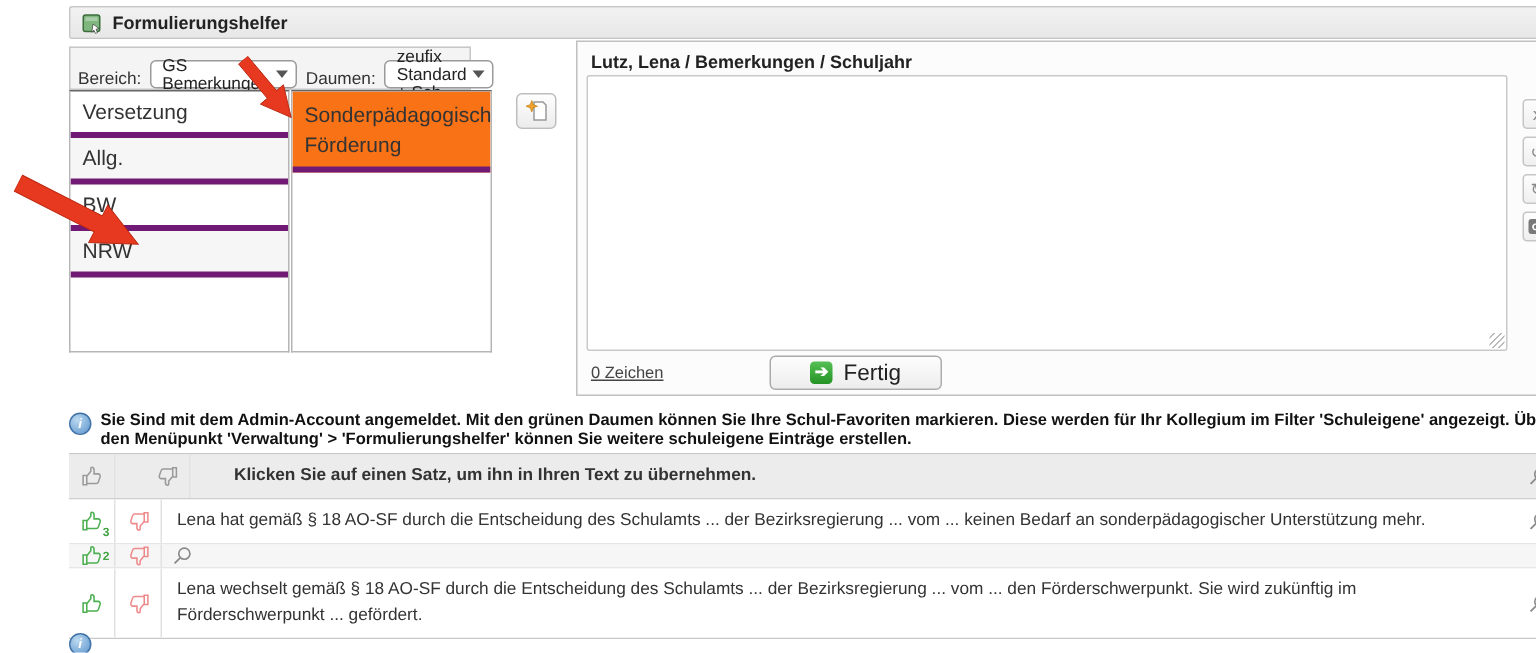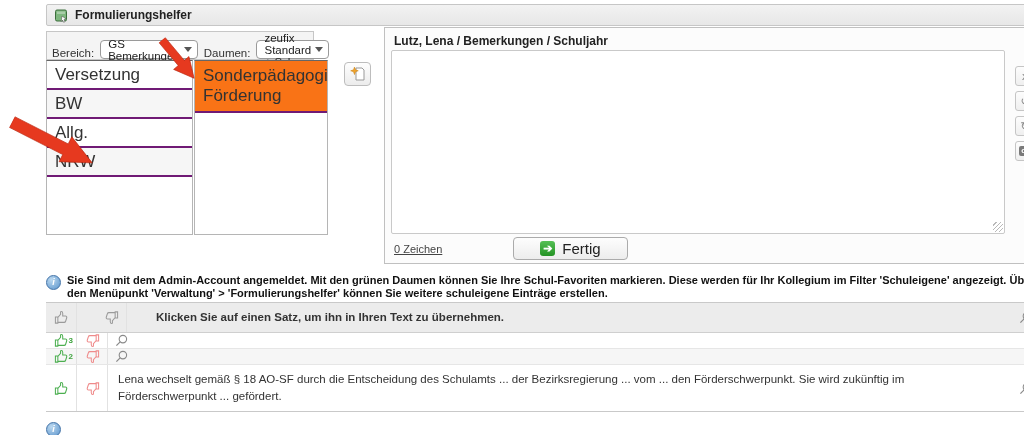--- a/index.html
+++ b/index.html
@@ -15,21 +15,21 @@
   .tb-label{font-size:11.5px;color:#333;}
   .fake-select{height:19px;background:#fff;border:1px solid #9a9a9a;border-radius:4px;display:flex;align-items:center;justify-content:space-between;padding:0 5px 0 7px;font-size:11.5px;color:#222;box-sizing:border-box;cursor:default;}
   .fake-select .chev{width:0;height:0;border-left:4px solid transparent;border-right:4px solid transparent;border-top:5px solid #555;margin-left:4px;flex:none;}
   .sel-bereich{width:118px;}
   .sel-filter{width:128px;}
 
   
   .list{position:absolute;top:60px;background:#fff;border:1px solid #b5b5b5;border-top:1px solid #666;box-sizing:border-box;overflow:hidden;}
   .list-1{left:30px;width:147px;height:175px;}
   .list-2{left:178px;width:134px;height:175px;}
-  .list .item{padding:5px 8px;font-size:17px;line-height:17px;border-bottom:2px solid #701a75;cursor:pointer;}
+  .list .item{padding:5px 8px;font-size:14px;line-height:17px;border-bottom:4px solid #701a75;cursor:pointer;}
   .list-1 .item:nth-child(even of .item){background:#f6f6f6;}
   .list .item.selected{background:#f97316;}
   .list-2 .item{line-height:20px;}
 
   .new-entry-btn{position:absolute;left:328px;top:62px;width:27px;height:24px;border:1px solid #bdbdbd;border-radius:4px;background:linear-gradient(#fefefe,#ececec);display:flex;align-items:center;justify-content:center;cursor:pointer;padding:0;}
 
   
   .right-panel{position:absolute;left:368px;top:27px;width:744px;height:237px;border:1px solid #c0c0c0;background:#fcfcfc;box-sizing:border-box;}
   .right-panel .panel-title{position:absolute;left:9px;top:6px;font-size:12px;font-weight:bold;color:#222;}
   .note-textarea{position:absolute;left:6px;top:22px;width:614px;height:184px;border:1px solid #c9c9c9;border-radius:2px;background:#fff;resize:none;box-sizing:border-box;font-family:"Liberation Sans",sans-serif;font-size:12px;padding:4px;outline:none;}
@@ -94,25 +94,25 @@
     </div>
   </div>
 
   <div class="list list-1">
 
       <div class="item">
         <span>Versetzung</span>
       </div>
 
       <div class="item">
+        <span>Allg.</span>
+      </div>
+
+      <div class="item">
         <span>BW</span>
-      </div>
-
-      <div class="item">
-        <span>Allg.</span>
       </div>
 
       <div class="item selected">
         <span>NRW</span>
       </div>
     </div>
 
   <div class="list list-2">
 
       <div class="item selected">
@@ -186,20 +186,21 @@
             </svg>
             <span class="thumb-count">3</span>
           </div>
           <div class="cell-ico">
             <svg width="15" height="15" viewBox="0 0 16 16">
               <g transform="rotate(180 8 8)">
                 <path d="M1.5 7.5h2.6v6.5H1.5z M4.1 13.2h6.7c.8 0 1.4-.5 1.6-1.2l1.2-3.7c.3-1-.4-2-1.4-2H9.3V3.6c0-1.1-.7-2-1.6-2-.4 0-.7.3-.7.7v2.2L4.1 8z" fill="none" stroke="#ef8a8a" stroke-width="1.1"></path>
               </g>
             </svg>
           </div>
+          <div class="cell-text">Lena hat gemäß § 18 AO-SF durch die Entscheidung des Schulamts ... der Bezirksregierung ... vom ... keinen Bedarf an sonderpädagogischer Unterstützung mehr.</div>
           <div class="cell-zoom">
             <svg width="13" height="13" viewBox="0 0 14 14">
               <circle cx="8.5" cy="5.5" r="4" fill="none" stroke="#8a8a8a" stroke-width="1.2"></circle>
               <line x1="5.5" y1="8.5" x2="1.5" y2="12.5" stroke="#8a8a8a" stroke-width="1.3"></line>
             </svg>
           </div>
         </div>
 
         <div class="p-row alt">
           <div class="cell-ico">

